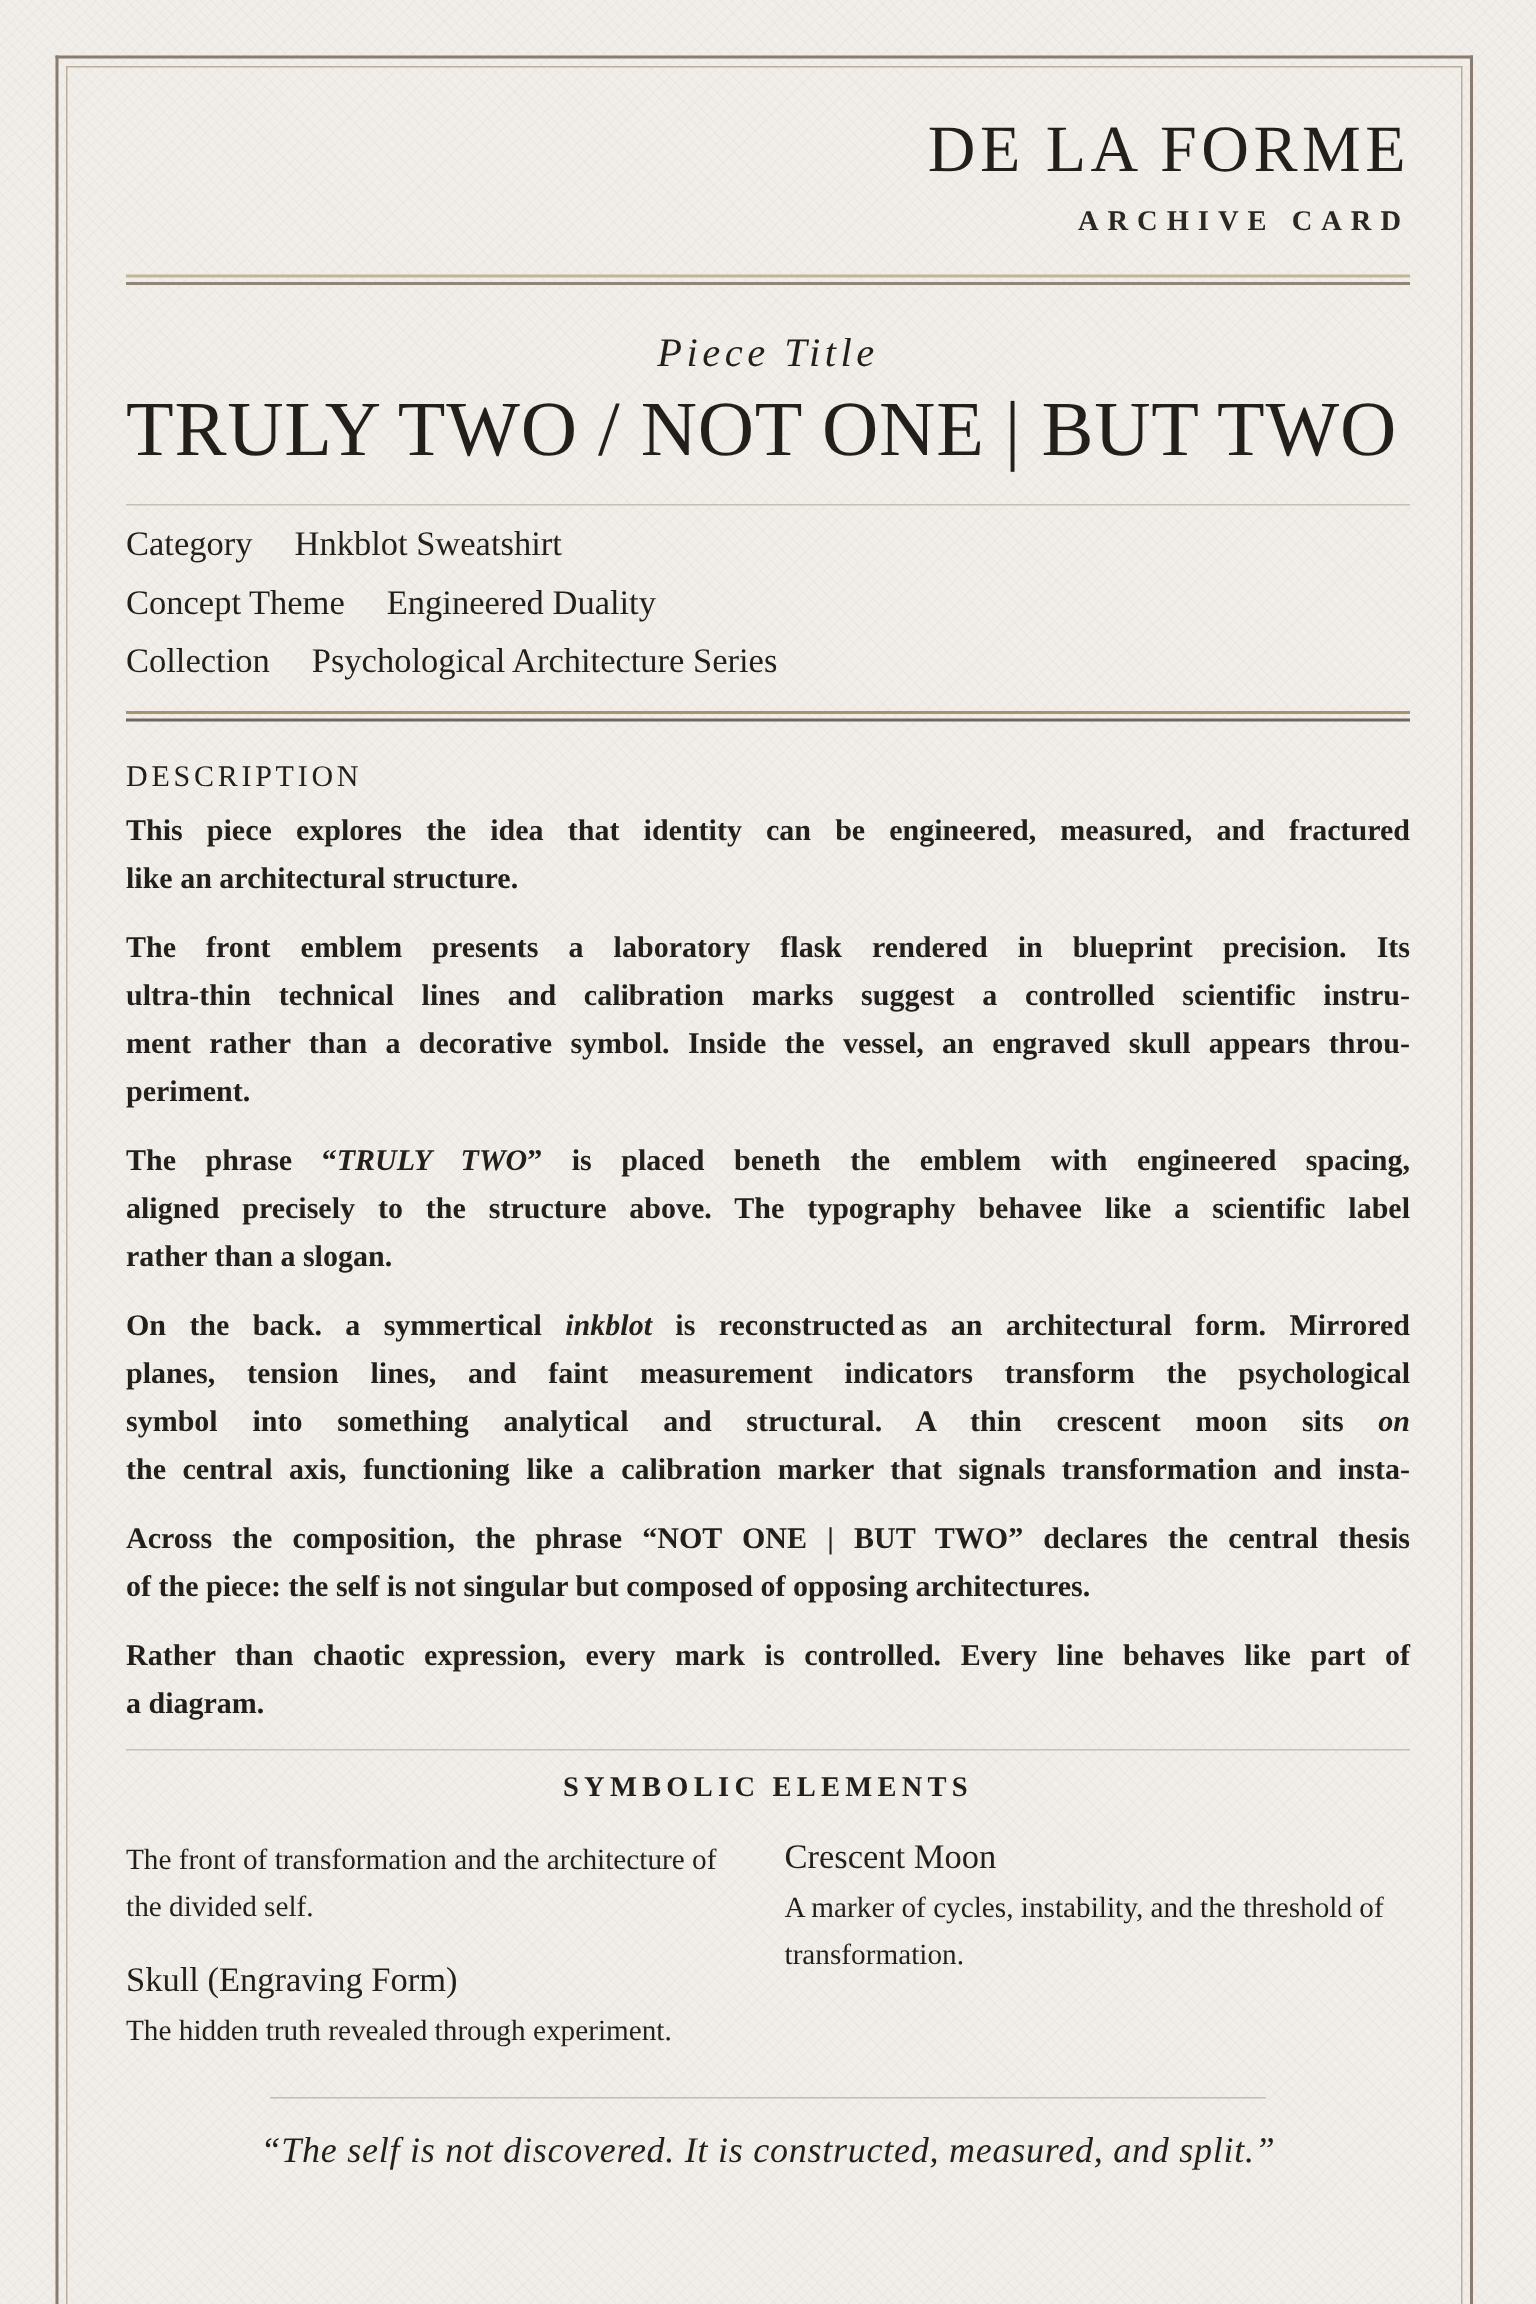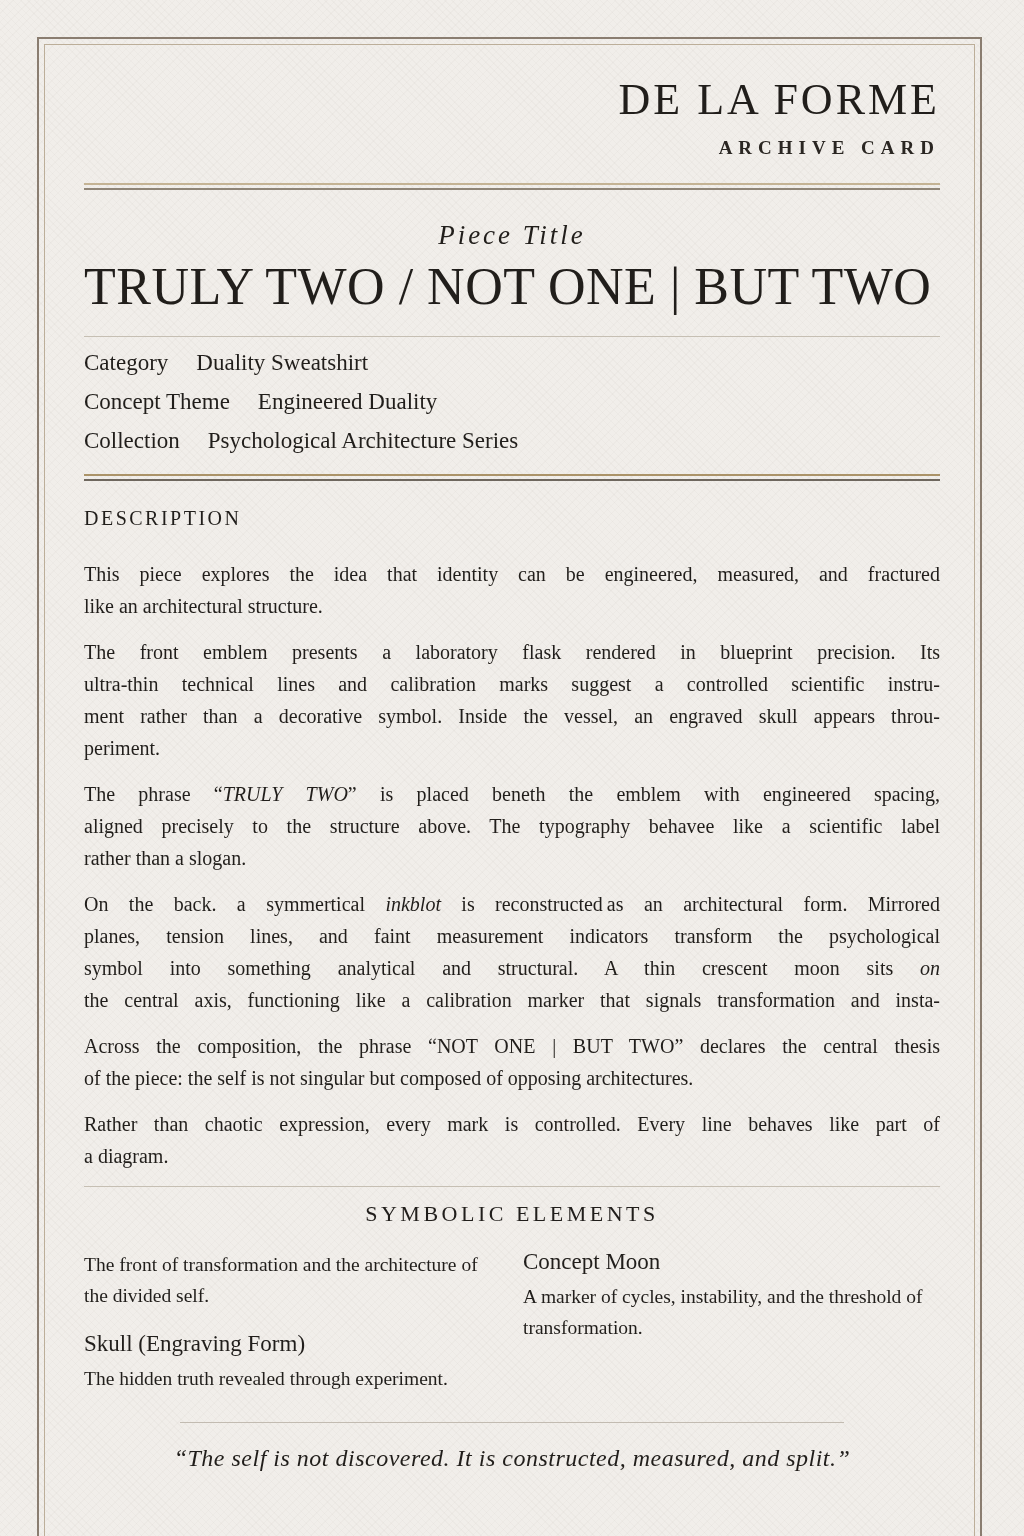--- a/index.html
+++ b/index.html
@@ -33,28 +33,28 @@
 
   .piece-label { text-align: center; font-style: italic; font-size: 27px; letter-spacing: 3px; margin-top: 30px; }
   .piece-title { text-align: left; font-size: 52px; letter-spacing: 0.5px; margin-top: 6px; white-space: nowrap; font-weight: 400; }
 
   .meta { margin-top: 10px; font-size: 23px; }
   .meta-row { margin: 13px 0; }
   .meta-label { margin-right: 28px; }
 
   .desc-heading { font-size: 20px; letter-spacing: 2.5px; margin-top: 26px; font-weight: 400; }
 
-  .paragraphs { margin-top: 28px; font-size: 20px; line-height: 32px; }
+  .paragraphs { margin-top: 8px; font-size: 20px; line-height: 32px; font-weight: bold; }
   .para { margin: 0 0 14px 0; }
   .line { text-align: justify; text-align-last: justify; }
   .line.free { text-align-last: left; }
   em { font-style: italic; }
 
   .sym-rule { border-top: 1px solid #c6bfb3; margin-top: 6px; }
-  .sym-heading { text-align: center; font-size: 22px; letter-spacing: 3.5px; margin-top: 14px; font-weight: 400; }
+  .sym-heading { text-align: center; font-size: 19px; letter-spacing: 3.5px; margin-top: 14px; font-weight: 700; }
   .sym-grid { display: grid; grid-template-columns: 1fr 1fr; column-gap: 22px; margin-top: 22px; }
   .sym-item { margin-bottom: 20px; }
   .sym-title { font-size: 23px; font-weight: 400; margin: 0 0 6px 0; }
   .sym-title em { letter-spacing: 2.5px; }
   .sym-desc { font-size: 19.5px; line-height: 31px; margin: 0; }
 
   .footer-rule { width: 664px; margin: 8px auto 0; border-top: 1px solid #c2bbb1; }
   .quote { text-align: center; font-style: italic; font-size: 24px; margin-top: 22px; letter-spacing: 0.5px; }
 </style>
 </head>
@@ -70,21 +70,21 @@
   </header>
 
   <div class="rule-double-1"></div>
 
   <div class="piece-label">Piece Title</div>
   <div class="piece-title">TRULY TWO / NOT ONE | BUT TWO</div>
 
   <div class="rule-thin"></div>
 
   <div class="meta" id="meta-rows">
-      <div class="meta-row"><span class="meta-label">Category</span><span class="meta-value">Duality Sweatshirt</span></div>
+      <div class="meta-row"><span class="meta-label">Category</span><span class="meta-value">Hnkblot Sweatshirt</span></div>
       <div class="meta-row"><span class="meta-label">Concept Theme</span><span class="meta-value">Engineered Duality</span></div>
       <div class="meta-row"><span class="meta-label">Collection</span><span class="meta-value">Psychological Architecture Series</span></div>
     </div>
 
   <div class="rule-double-2"></div>
 
   <div class="desc-heading">DESCRIPTION</div>
   <div class="paragraphs" id="desc-paragraphs">
       <div class="para">
         <div class="line">This piece explores the idea that identity can be engineered, measured, and fractured</div>
@@ -124,21 +124,21 @@
         <div class="sym-item">
           <p class="sym-desc">The front of transformation and the architecture of the divided self.</p>
         </div>
         <div class="sym-item">
           <h3 class="sym-title">Skull (Engraving Form)</h3>
           <p class="sym-desc">The hidden truth revealed through experiment.</p>
         </div>
       </div>
       <div class="sym-col">
         <div class="sym-item">
-          <h3 class="sym-title">Concept Moon</h3>
+          <h3 class="sym-title">Crescent Moon</h3>
           <p class="sym-desc">A marker of cycles, instability, and the threshold of transformation.</p>
         </div>
       </div>
     </div>
 
   <div class="footer-rule"></div>
   <div class="quote">“The self is not discovered. It is constructed, measured, and split.”</div>
 </div>
 
 </body></html>

